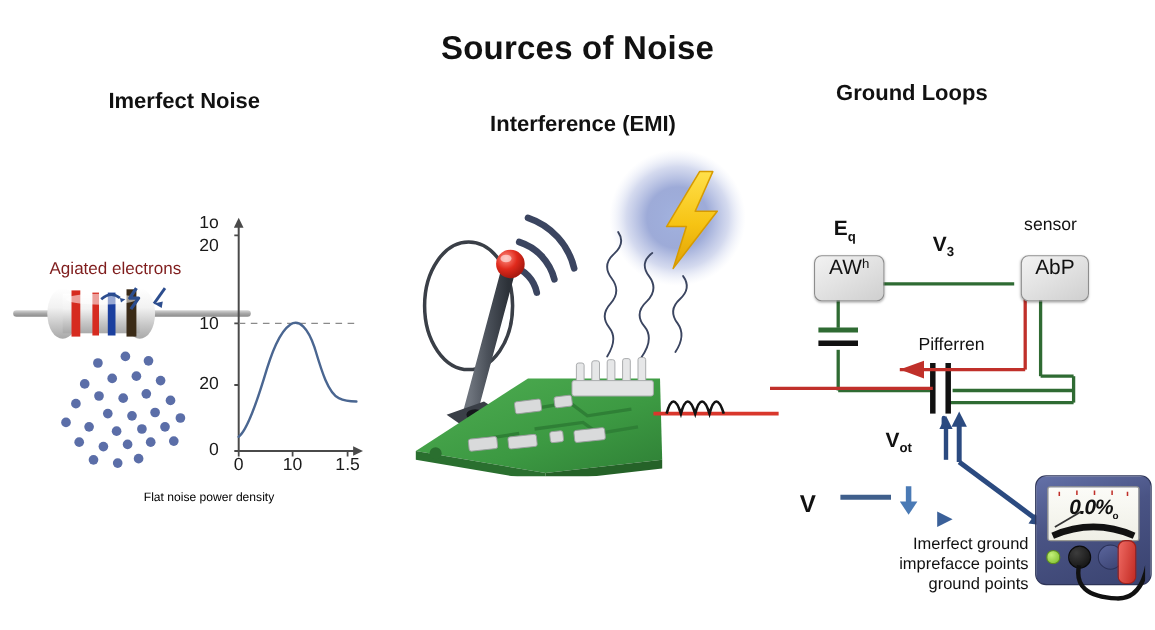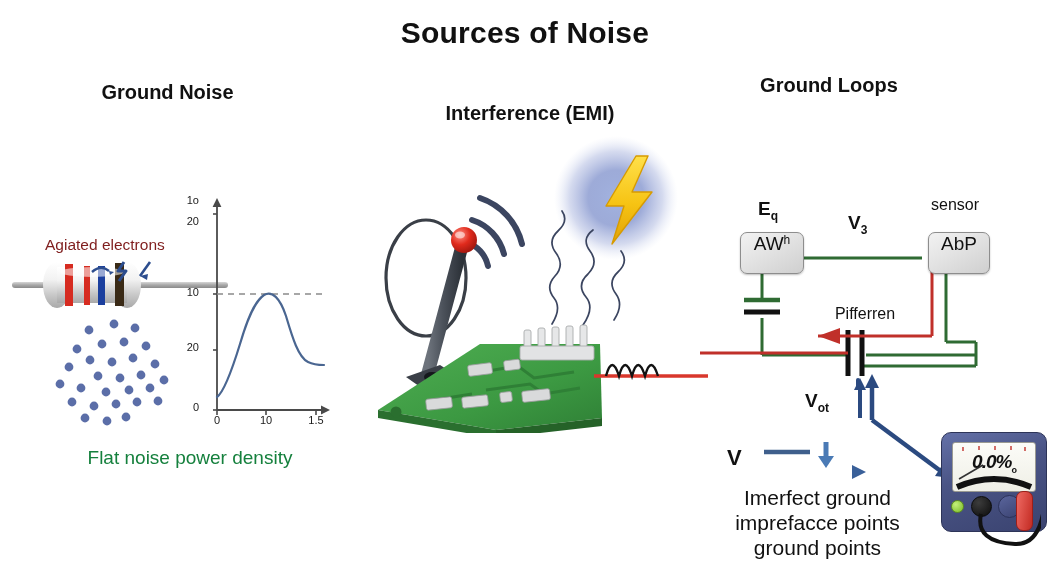--- a/index.html
+++ b/index.html
@@ -6,57 +6,57 @@
   body{
     width:1050px;height:573px;background:#ffffff;
     font-family:"Liberation Sans", sans-serif;
     position:relative;overflow:hidden;
   }
   .stage{position:absolute;left:0;top:0;width:1050px;height:573px;}
   .abs{position:absolute;}
 
   
   .main-title{
-    left:0;top:16px;width:1050px;text-align:center;
+    left:0;top:28px;width:1050px;text-align:center;
     font-size:30px;font-weight:bold;color:#111;letter-spacing:.2px;
   }
   .sec-title{
     font-size:20px;font-weight:bold;color:#111;text-align:center;line-height:1.26;
   }
   #t-thermal{left:35px;top:80px;width:265px;}
   #t-emi{left:395px;top:76px;width:270px;}
   #t-ground{left:704px;top:73px;width:250px;}
 
   .caption{font-size:13.5px;color:#1b1b1b;text-align:center;line-height:1.22;}
 
   
   #agiated{left:45px;top:236px;width:190px;font-size:15.5px;color:#7f1d1d;text-align:left;}
-  #flatnoise{left:60px;top:446px;width:260px;font-size:19px;color:#15803d;text-align:center;}
+  #flatnoise{left:60px;top:446px;width:260px;font-size:11px;color:#000000;text-align:center;}
 
   
-  .tick{font-size:11px;color:#1a1a1a;position:absolute;}
+  .tick{font-size:16px;color:#1a1a1a;position:absolute;}
   .tick.y{text-align:right;width:26px;}
   .tick.x{text-align:center;width:30px;}
   .vlabel{font-size:19px;font-weight:bold;color:#111;position:absolute;}
   .vlabel sub{font-size:12px;font-weight:bold;}
   .boxlabel{
     font-size:19px;color:#111;display:flex;align-items:flex-start;justify-content:center;
     height:100%;width:100%;
   }
   .boxlabel sub{font-size:12px;}
   .blockbox{
     position:absolute;border-radius:7px;
     background:linear-gradient(150deg,#f2f2f2 0%,#e3e3e3 45%,#cfcfcf 100%);
     border:1.6px solid #8d8d8d;
     box-shadow:0 1px 2px rgba(0,0,0,.25);
   }
   #sensor-cap{left:915px;top:196px;width:80px;font-size:16px;color:#111;text-align:center;}
   #pifferren{left:810px;top:305px;width:110px;font-size:16px;color:#111;text-align:center;}
 
-  #gndtext{left:700px;top:486px;width:235px;font-size:21px;color:#111;text-align:center;line-height:1.19;}
+  #gndtext{left:700px;top:486px;width:235px;font-size:15px;color:#111;text-align:right;line-height:1.19;}
   #vbig{left:727px;top:445px;font-size:22px;font-weight:bold;color:#111;}
 
   
   #meter-wrap{left:941px;top:432px;width:104px;height:116px;}
   .meter-body{
     position:absolute;left:0;top:0;width:104px;height:98px;border-radius:10px;
     background:linear-gradient(160deg,#6471a8 0%,#4a5485 40%,#3a4370 100%);
     border:1px solid #2d3458;
   }
   .meter-face{
@@ -78,21 +78,21 @@
   .probe{position:absolute;left:75px;top:59px;width:15px;height:38px;border-radius:7px;
          background:linear-gradient(100deg,#ef6a63,#c22a22);border:1px solid #9d1f19;}
 </style>
 </head>
 <body>
 
 <div class="stage">
 
   <div class="abs main-title" id="main-title">Sources of Noise</div>
 
-  <div class="abs sec-title" id="t-thermal">Ground Noise</div>
+  <div class="abs sec-title" id="t-thermal">Imerfect Noise</div>
 
   <div class="abs sec-title" id="t-emi">
     <br>
     <span>Interference (EMI)</span>
   </div>
 
   <div class="abs sec-title" id="t-ground">Ground Loops</div>
 
   <svg class="abs" style="left:10px;top:230px;" width="220" height="200">
     <defs>

